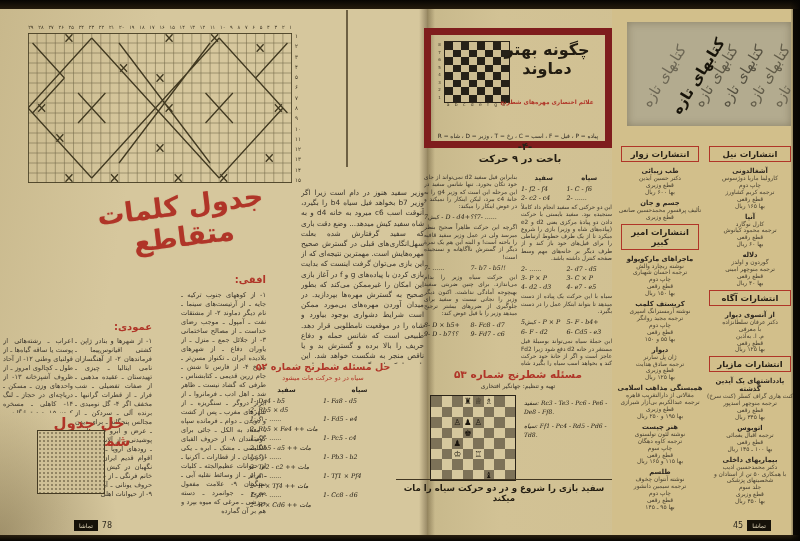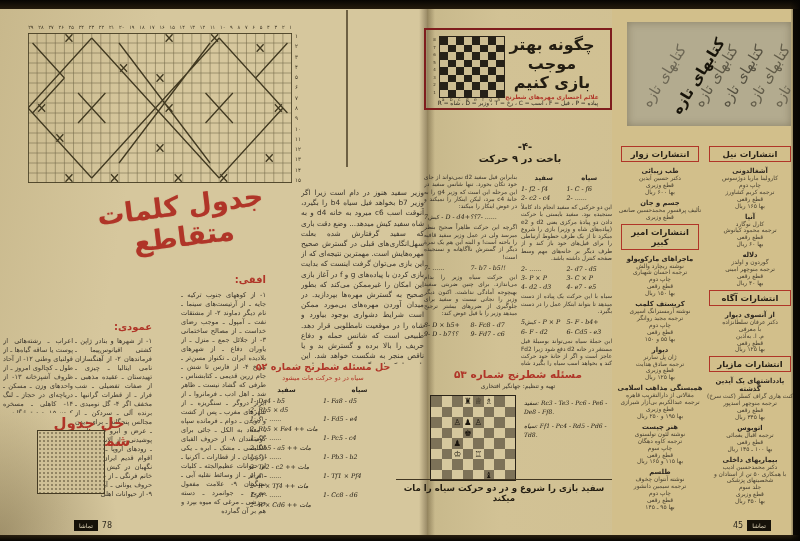--- a/index.html
+++ b/index.html
@@ -34,21 +34,21 @@
   .sol52 h3{margin:0;text-align:center;color:#b03528;font-size:9.5px;direction:rtl;}
   .sol52 .sub{text-align:center;color:#b03528;font-size:6.5px;direction:rtl;margin:2px 0 4px;}
   
   .mvhead{display:flex;direction:ltr;font-size:6.8px;font-weight:bold;color:#2d2820;margin:2px 0;}
   .mvhead span{flex:1;text-align:center;direction:rtl;}
   .mvrow{display:flex;direction:ltr;font-size:6.3px;line-height:9px;color:#1f1a12;font-family:"DejaVu Serif",serif;font-style:italic;}
   .mvrow .w,.mvrow .b{flex:1;white-space:nowrap;}
   .mvrow .tag{font-family:"DejaVu Sans",sans-serif;font-style:normal;font-size:5.5px;color:#2d2820;margin-right:2px;direction:rtl;}
   .mvpara{font-size:5.8px;line-height:7.3px;color:#3a342a;direction:rtl;text-align:justify;margin:2px 0;font-family:"DejaVu Sans",sans-serif;}
   
-  .hdr-box{left:424px;top:28px;width:188px;height:82px;border:2px solid #7f1d1d;box-sizing:border-box;}
+  .hdr-box{left:424px;top:28px;width:188px;height:120px;border:7px solid #7f1d1d;box-sizing:border-box;}
   .hdr-title{position:absolute;right:5px;top:5px;width:106px;direction:rtl;text-align:center;font-weight:bold;color:#231d12;font-size:16px;line-height:19px;}
   .hdr-sub{position:absolute;right:5px;top:64px;width:106px;direction:rtl;text-align:center;color:#b03528;font-size:5.8px;font-weight:bold;}
   .hdr-legend{position:absolute;left:3px;right:3px;bottom:2px;direction:rtl;text-align:center;font-size:5.8px;color:#2d2820;}
   .board{display:grid;border:1px solid #2a2318;}
   .board .sq{width:100%;height:100%;}
   .rank-labels{display:flex;flex-direction:column;justify-content:space-around;font-size:4px;color:#3c3422;text-align:center;}
   .file-labels{display:flex;justify-content:space-around;font-size:4.5px;color:#3c3422;}
   .part-no{left:470px;top:141px;width:110px;text-align:center;font-size:10px;font-weight:bold;color:#2a2318;}
   .sec-title{left:424px;top:153px;width:108px;text-align:center;font-size:10px;font-weight:bold;color:#231d12;direction:rtl;padding-left:42px;}
   .mvcol{top:172px;width:93px;height:194px;overflow:hidden;}
@@ -294,22 +294,21 @@
         <span>b</span>
         <span>c</span>
         <span>d</span>
         <span>e</span>
         <span>f</span>
         <span>g</span>
         <span>h</span>
       </div>
     <div class="hdr-title">
       <div>چگونه بهتر</div>
-      <div>موجب</div>
-      <div>بازی کنیم</div>
+      <div>دماوند</div>
     </div>
     <div class="hdr-sub">علائم اختصاری مهره‌های شطرنج</div>
     <div class="hdr-legend">پیاده = P ، فیل = F ، اسب = C ، رخ = T ، وزیر = D ، شاه = R</div>
   </div>
 
   <div class="abs part-no">-۴-</div>
   <div class="abs sec-title">باخت در ۹ حرکت</div>
   <div class="abs mvcol" style="left:521px;width:91px;" id="mvColR">
       <div class="mvhead">
         <span>سفید</span>

